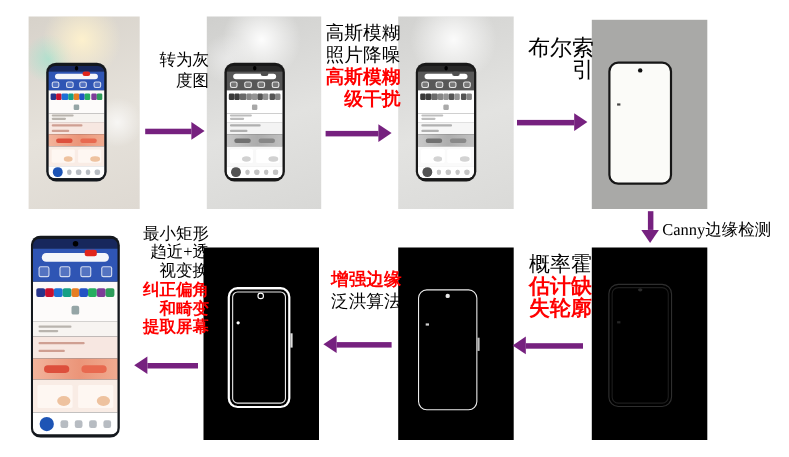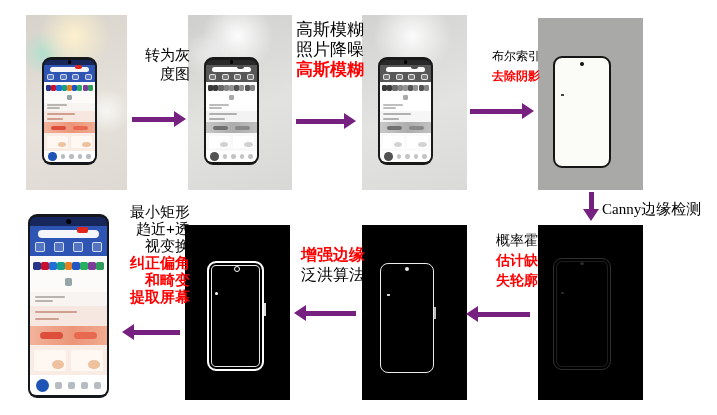--- a/index.html
+++ b/index.html
@@ -99,24 +99,24 @@
                 border:1.5px solid #fff;border-radius:50%;box-sizing:border-box;}
   .flood .o-dot{position:absolute;top:27%;left:11%;width:3px;height:3px;background:#fff;border-radius:50%;}
   .flood .o-btn{position:absolute;right:-4px;top:38%;width:2px;height:13px;background:#ddd;}
 
   
   .step{position:absolute;text-align:right;color:var(--label);}
   .step .line{display:block;}
   .step .em{color:var(--em);font-weight:bold;}
   .s1{left:128px;top:46px;width:62px;font-size:15px;line-height:19px;}
   .s2{left:290px;top:20px;width:74px;font-size:17px;line-height:20px;}
-  .s3{left:466px;top:46px;width:74px;font-size:12px;line-height:20px;}
-  .s5{left:462px;top:231px;width:76px;font-size:14px;line-height:20px;}
+  .s3{left:466px;top:34px;width:74px;font-size:20px;line-height:20px;}
+  .s5{left:462px;top:231px;width:76px;font-size:19px;line-height:20px;}
   .s6{left:289px;top:245px;width:76px;font-size:16px;line-height:20px;}
-  .s7{left:116px;top:205px;width:74px;font-size:15px;line-height:17px;font-family:Liberation Mono, monospace;}
+  .s7{left:116px;top:205px;width:74px;font-size:15px;line-height:17px;}
   .canny-lbl{position:absolute;left:602px;top:200px;font-size:15px;color:var(--label);white-space:nowrap;}
 
   
   .arrow{position:absolute;display:flex;align-items:center;}
   .arrow i{display:block;}
   .arrow .shaft{flex:1;height:5px;background:var(--arrow);}
   .arrow.right .head{width:0;height:0;border-top:8px solid transparent;border-bottom:8px solid transparent;
                      border-left:12px solid var(--arrow);}
   .arrow.left .head{width:0;height:0;border-top:8px solid transparent;border-bottom:8px solid transparent;
                     border-right:12px solid var(--arrow);}
@@ -383,24 +383,24 @@
   </div>
 
   <div class="step s1">
     <span class="line">转为灰</span>
     <span class="line">度图</span>
   </div>
   <div class="step s2">
     <span class="line">高斯模糊</span>
     <span class="line">照片降噪</span>
     <span class="line em">高斯模糊</span>
+    <span class="line em">级干扰</span>
   </div>
   <div class="step s3">
     <span class="line">布尔索引</span>
-    <span class="line em">去除阴影</span>
   </div>
   <div class="canny-lbl">Canny边缘检测</div>
   <div class="step s5">
     <span class="line">概率霍</span>
     <span class="line em">估计缺</span>
     <span class="line em">失轮廓</span>
   </div>
   <div class="step s6">
     <span class="line em">增强边缘</span>
     <span class="line">泛洪算法</span>

